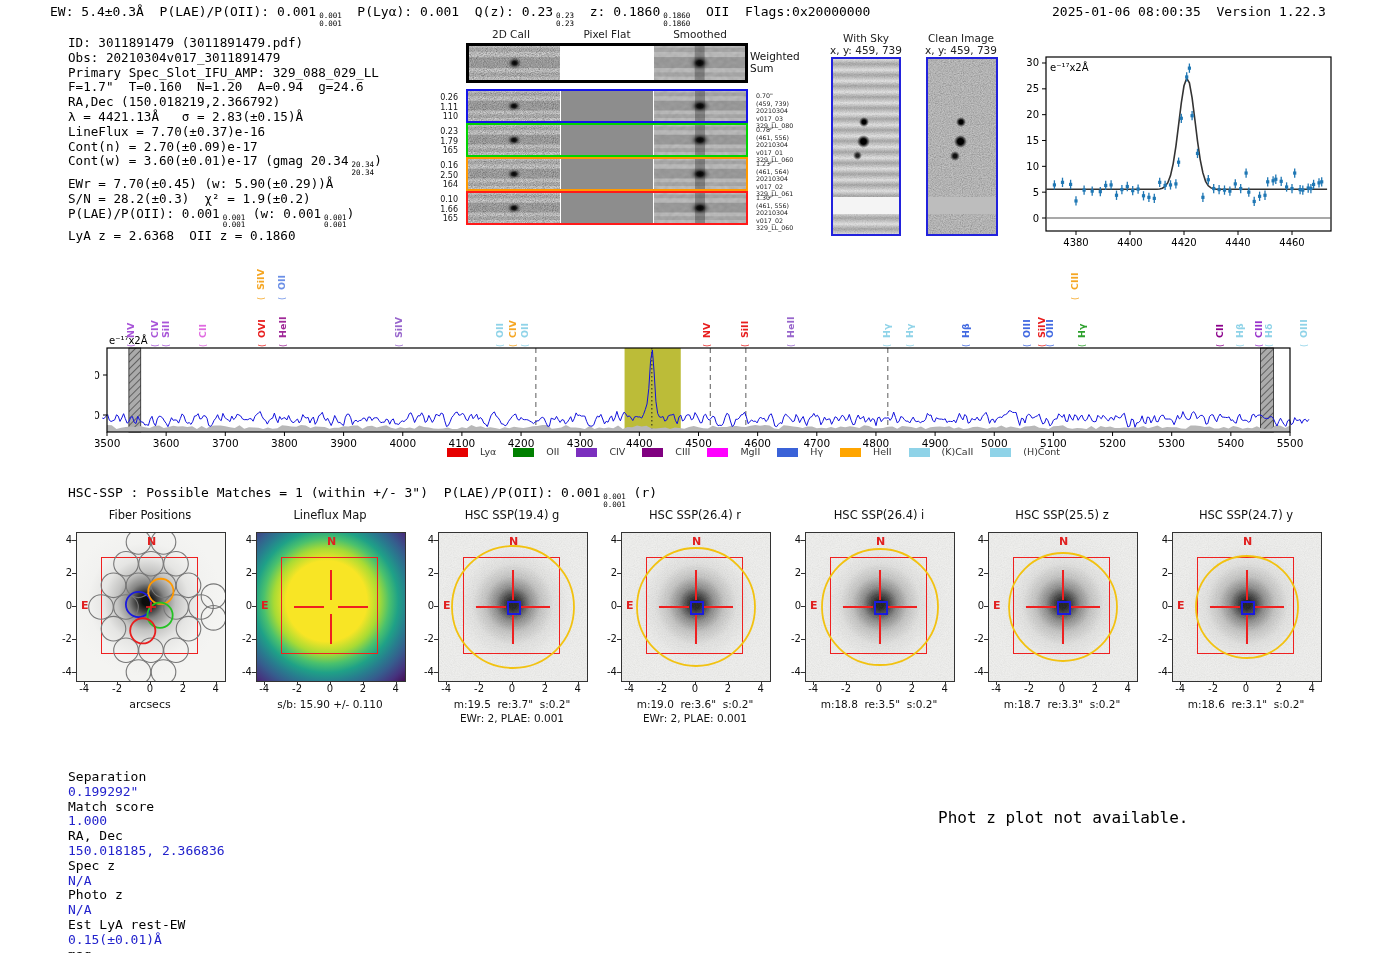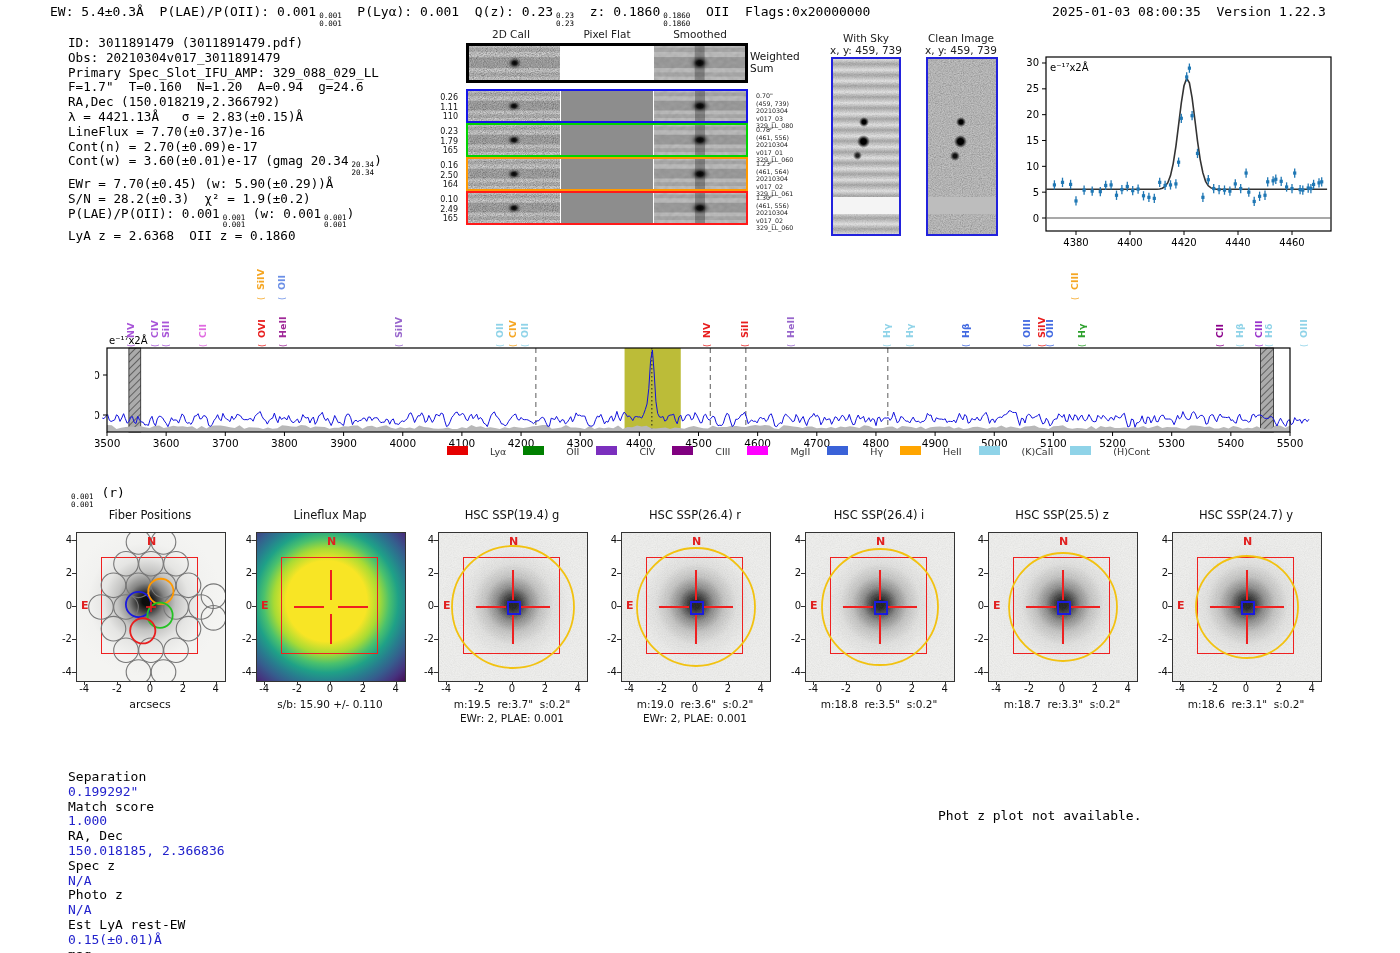--- a/index.html
+++ b/index.html
@@ -32,24 +32,24 @@
   .compass{position:absolute;color:#e02020;font-size:11px;font-weight:bold;z-index:5;}
   .redsq{position:absolute;border:1.6px solid #ef2020;left:24px;top:24px;width:95px;height:95px;}
   .crossline{position:absolute;background:#ef2020;z-index:4;}
   .bluesq{position:absolute;border:2.4px solid #1b1bdd;width:10px;height:10px;left:68px;top:68px;z-index:4;}
   .noiseov{position:absolute;left:0;top:0;width:100%;height:100%;}
   #mtable{left:68px;top:770px;font-size:13px;line-height:14.8px;}
   .mrow{display:flex;flex-direction:column;}
   .mlab{width:217px;color:#000;}
   .mval{color:#2222cc;}
   .mval .frac{color:#2222cc;}
-  #photz{left:938px;top:808px;font-size:13px;}
+  #photz{left:938px;top:808px;font-size:16px;}
   #hscline{left:68px;top:485px;font-size:13px;}
   #legend{left:447px;top:446px;display:flex;gap:17px;align-items:center;}
-  .lgi{display:flex;align-items:flex-start;gap:22px;font-size:9.5px;color:#333;font-family:"DejaVu Sans",sans-serif;}
+  .lgi{display:flex;align-items:flex-end;gap:12px;font-size:9.5px;color:#333;font-family:"DejaVu Sans",sans-serif;}
   .lgsw{width:21px;height:9px;display:inline-block;}
 </style>
 </head>
 <body>
 
 <svg width="0" height="0" style="position:absolute" aria-hidden="true">
   <defs>
     <filter id="fN" x="0" y="0" width="100%" height="100%">
       <feTurbulence type="fractalNoise" baseFrequency="0.9" numOctaves="2" stitchTiles="stitch"></feTurbulence>
       <feColorMatrix type="saturate" values="0"></feColorMatrix>
@@ -74,21 +74,21 @@
       <stop offset="30%" stop-color="#000" stop-opacity="0.85"></stop>
       <stop offset="60%" stop-color="#333" stop-opacity="0.4"></stop>
       <stop offset="100%" stop-color="#888" stop-opacity="0"></stop>
     </radialGradient>
   </defs>
 </svg>
 
 <div id="page">
 
   <div id="hdr-left" class="abs mono"><span>EW: 5.4±0.3Å</span><span>  </span><span>P(LAE)/P(OII): 0.001</span><span class="frac"><span>0.001</span><span>0.001</span></span><span>  </span><span>P(Lyα): 0.001</span><span>  </span><span>Q(z): 0.23</span><span class="frac"><span>0.23</span><span>0.23</span></span><span>  </span><span>z: 0.1860</span><span class="frac"><span>0.1860</span><span>0.1860</span></span><span>  </span><span>OII</span><span>  </span><span>Flags:0x20000000</span></div>
-  <div id="hdr-right" class="abs mono"><span>2025-01-03 08:00:35</span><span>  </span><span>Version 1.22.3</span></div>
+  <div id="hdr-right" class="abs mono"><span>2025-01-06 08:00:35</span><span>  </span><span>Version 1.22.3</span></div>
 
   <div id="info" class="abs mono"><div><span>ID: 3011891479 (3011891479.pdf)</span></div><div><span>Obs: 20210304v017_3011891479</span></div><div><span>Primary Spec_Slot_IFU_AMP: 329_088_029_LL</span></div><div><span>F=1.7"  T=0.160  N=1.20  A=0.94  g=24.6</span></div><div><span>RA,Dec (150.018219,2.366792)</span></div><div><span>λ = 4421.13Å   σ = 2.83(±0.15)Å</span></div><div><span>LineFlux = 7.70(±0.37)e-16</span></div><div><span>Cont(n) = 2.70(±0.09)e-17</span></div><div><span>Cont(w) = 3.60(±0.01)e-17 (gmag 20.34</span><span class="frac"><span>20.34</span><span>20.34</span></span><span>)</span></div><div><span>EWr = 7.70(±0.45) (w: 5.90(±0.29))Å</span></div><div><span>S/N = 28.2(±0.3)  χ² = 1.9(±0.2)</span></div><div><span>P(LAE)/P(OII): 0.001</span><span class="frac"><span>0.001</span><span>0.001</span></span><span> (w: 0.001</span><span class="frac"><span>0.001</span><span>0.001</span></span><span>)</span></div><div><span>LyA z = 2.6368  OII z = 0.1860</span></div></div>
 
   <div id="spec2d-titles">
     <span style="left:511px">2D CaII</span>
     <span style="left:607px">Pixel Flat</span>
     <span style="left:700px">Smoothed</span>
   </div>
 
   <div id="spec2d" class="abs">
@@ -227,21 +227,21 @@
     <rect width="92" height="40" fill="#9a9a9a"></rect>
     <rect width="92" height="40" filter="url(#fNB)" opacity="0.85"></rect>
     <rect y="13" width="92" height="13" fill="#000" opacity="0.17"></rect>
             <rect y="2" width="92" height="5" fill="#000" opacity="0.10"></rect>
             <rect y="31" width="92" height="5" fill="#000" opacity="0.10"></rect>
     <rect x="41" width="10" height="40" fill="#000" opacity="0.28"></rect>
     <ellipse cx="46" cy="20" rx="11" ry="10" fill="url(#blobG)"></ellipse>
   </svg></div>
         <div class="s2left" style="top: 2px;">
           <div>0.10</div>
-          <div>2.49</div>
+          <div>1.66</div>
           <div>165</div>
         </div>
         <div class="s2right" style="top: 1px;">
           <div>1.30"</div>
           <div>(461, 556)</div>
           <div>20210304</div>
           <div>v017_02</div>
           <div>329_LL_060</div>
         </div>
       </div>
@@ -560,21 +560,21 @@
       <div class="lgi">
         <span class="lgsw" style="background: rgb(143, 211, 232);"></span>
         <span>(K)CaII</span>
       </div>
       <div class="lgi">
         <span class="lgsw" style="background: rgb(143, 211, 232);"></span>
         <span>(H)Cont</span>
       </div>
     </div>
 
-  <div id="hscline" class="abs mono"><span class="frac"><span>0.001</span><span>0.001</span></span><span> (r)</span></div>
+  <div id="hscline" class="abs mono"><span>HSC-SSP : Possible Matches = 1 (within +/- 3")  P(LAE)/P(OII): 0.001</span><span class="frac"><span>0.001</span><span>0.001</span></span><span> (r)</span></div>
 
   <div id="cutrow">
       <div class="cut" style="left: 54px;">
         <div class="cut-title">Fiber Positions</div>
         <div class="cut-box" style="background: rgb(244, 244, 242);">
           <span class="compass" style="left: 70px; top: 2px;">N</span>
           <span class="compass" style="left: 4px; top: 66px;">E</span>
           <div style="position: absolute; inset: 0px; background: radial-gradient(circle at 47% 46%, rgba(0, 0, 0, 0.95) 0px, rgba(0, 0, 0, 0.95) 4%, rgba(10, 10, 10, 0.8) 9%, rgba(40, 40, 40, 0.55) 16%, rgba(90, 90, 90, 0.32) 26%, rgba(150, 150, 150, 0.16) 38%, rgba(210, 210, 210, 0.07) 52%, rgba(240, 240, 240, 0) 68%);"></div>
           <div class="redsq"></div>
           <svg width="148" height="148" style="position:absolute;left:0;top:0;z-index:3">

